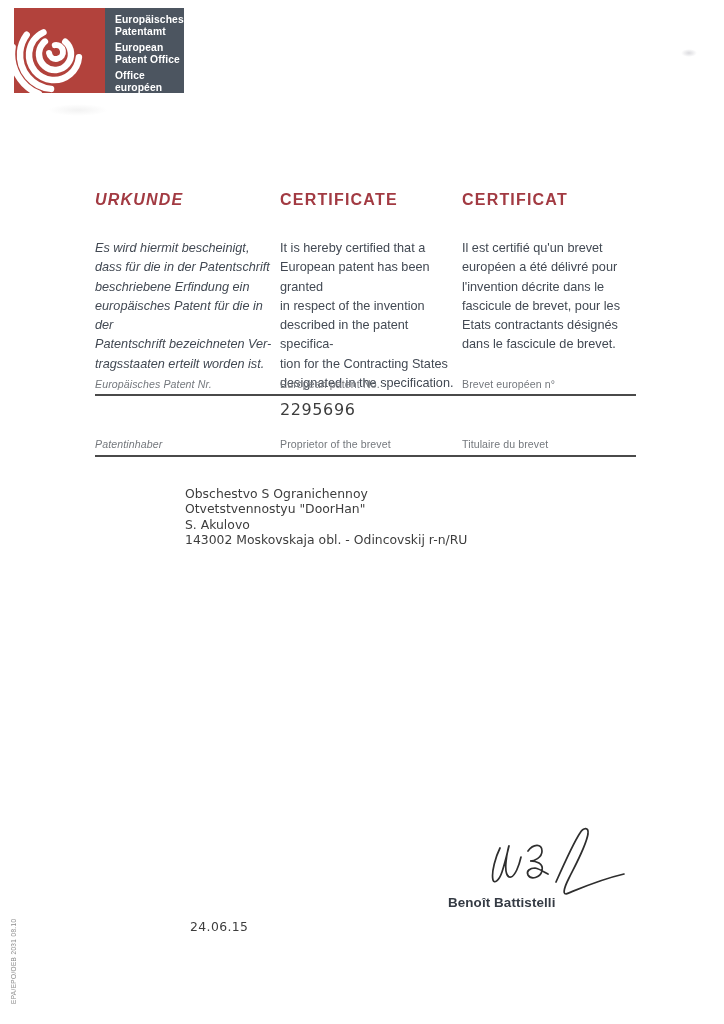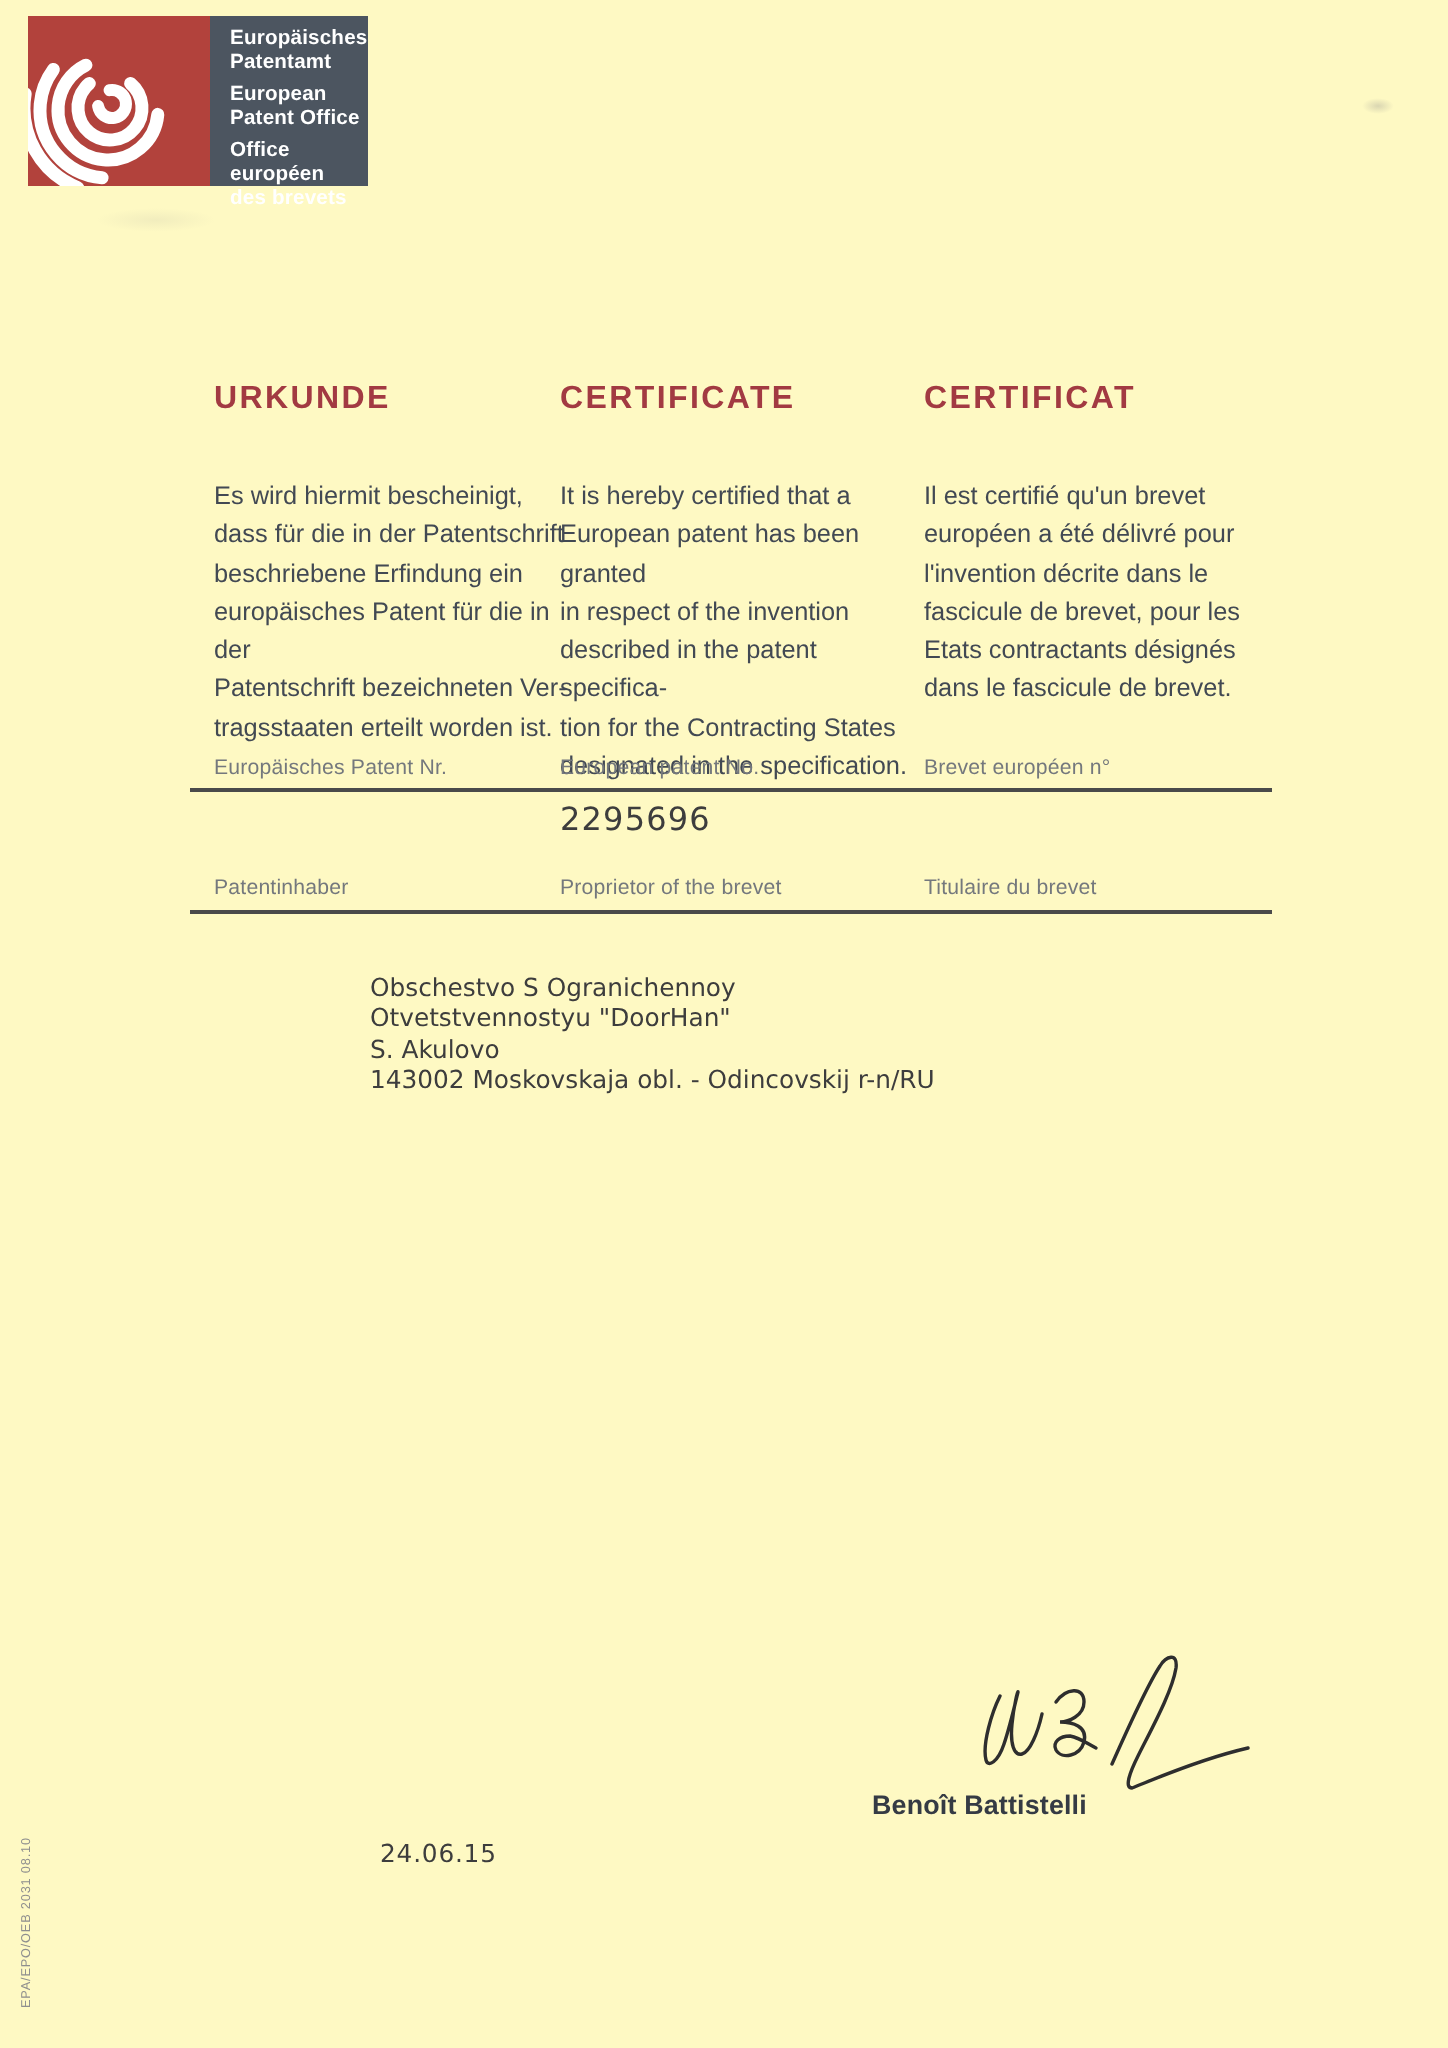--- a/index.html
+++ b/index.html
@@ -1,20 +1,20 @@
 <!DOCTYPE html>
 <html><head>
 <meta charset="utf-8">
 <style>
   html,body{margin:0;padding:0;background:#e8e8e6;}
   .page{
     position:relative;
     width:724px;height:1024px;
     margin:0 auto;
-    background:#fef9c3;
+    background:#ffffff;
     overflow:hidden;
     font-family:"Liberation Sans", sans-serif;
     color:#424953;
   }
   .pre{white-space:pre-line;}
 
   
   .logo-emblem{
     position:absolute;left:14px;top:8px;width:91px;height:85px;
     background:#b2423c;
@@ -30,21 +30,21 @@
   }
 
   
   .smudge{position:absolute;border-radius:50%;}
   .sm1{left:681px;top:49px;width:16px;height:8px;
        background:radial-gradient(ellipse at center, rgba(110,110,125,0.25), rgba(110,110,125,0) 70%);}
   .sm2{left:48px;top:104px;width:60px;height:12px;
        background:radial-gradient(ellipse at center, rgba(150,150,150,0.12), rgba(150,150,150,0) 70%);}
 
   
-  .c1{left:107px;}
+  .c1{left:95px;font-style:italic;}
   .c2{left:280px;}
   .c3{left:462px;}
 
   .title{
     position:absolute;top:191px;margin:0;
     font-size:16px;font-weight:bold;letter-spacing:1.2px;
     color:#a23a42;
   }
   .para{
     position:absolute;top:239px;margin:0;width:182px;
@@ -78,21 +78,21 @@
     font-size:12.4px;letter-spacing:0.4px;
   }
 
   
   .place-lines{
     position:absolute;left:95px;top:911px;
     font-size:11.2px;line-height:13.2px;color:#595f66;
   }
   .sig-svg{position:absolute;left:474px;top:820px;}
   .sig-name{
-    position:absolute;left:436px;top:895px;
+    position:absolute;left:448px;top:895px;
     font-size:13.4px;font-weight:bold;color:#353b44;letter-spacing:0.1px;
   }
   .sig-titles{
     position:absolute;left:464px;top:917px;
     font-size:11.2px;line-height:13.5px;color:#595f66;
   }
   .form-number{
     position:absolute;left:10px;top:1004px;
     transform:rotate(-90deg);transform-origin:left top;
     font-size:6.4px;letter-spacing:0.4px;color:#8e8e8e;white-space:nowrap;

